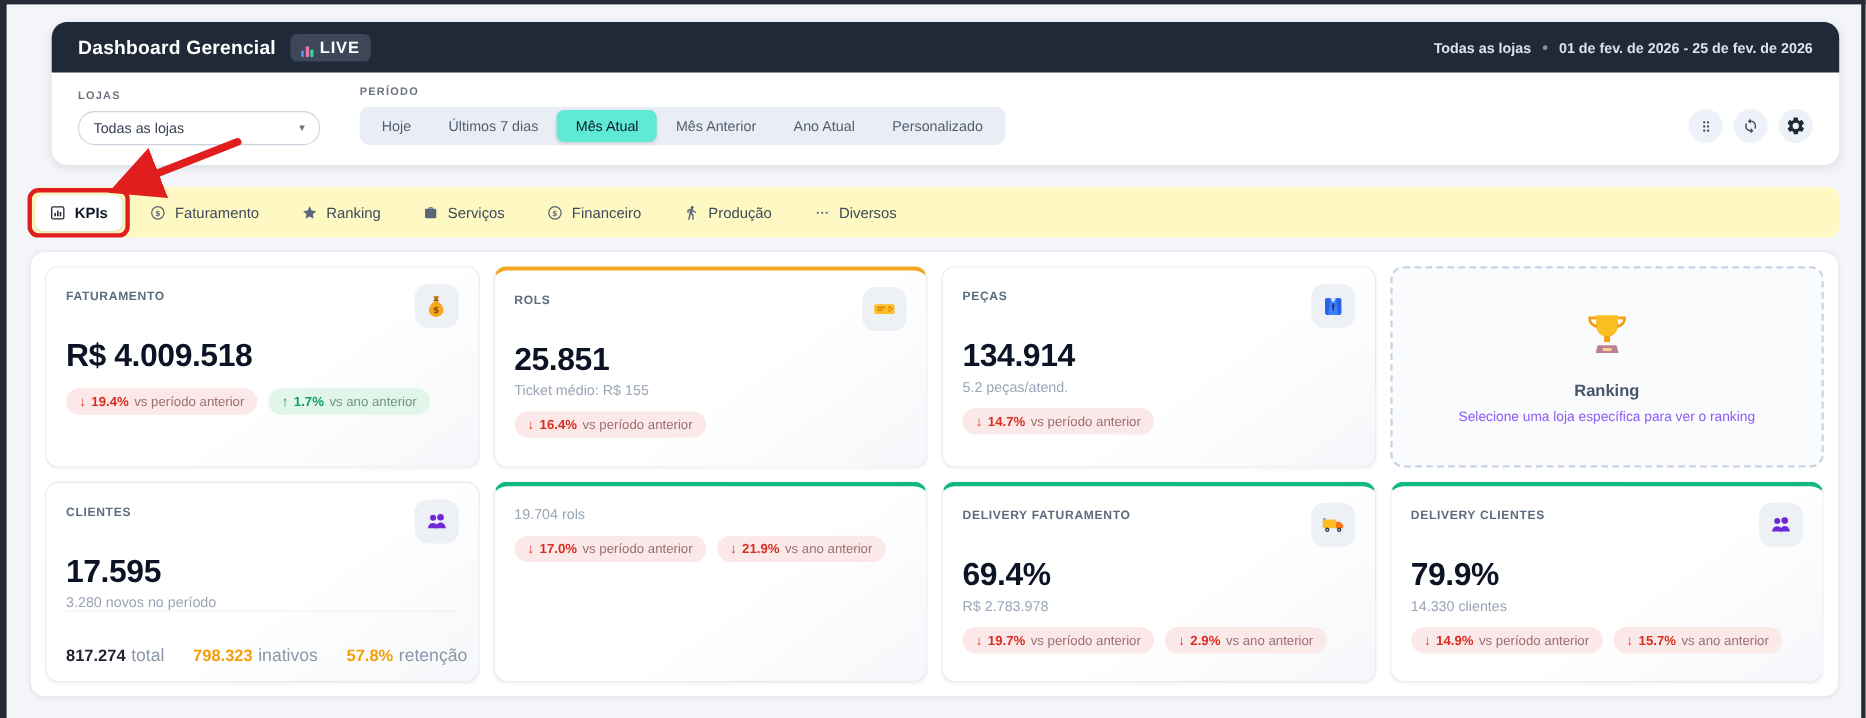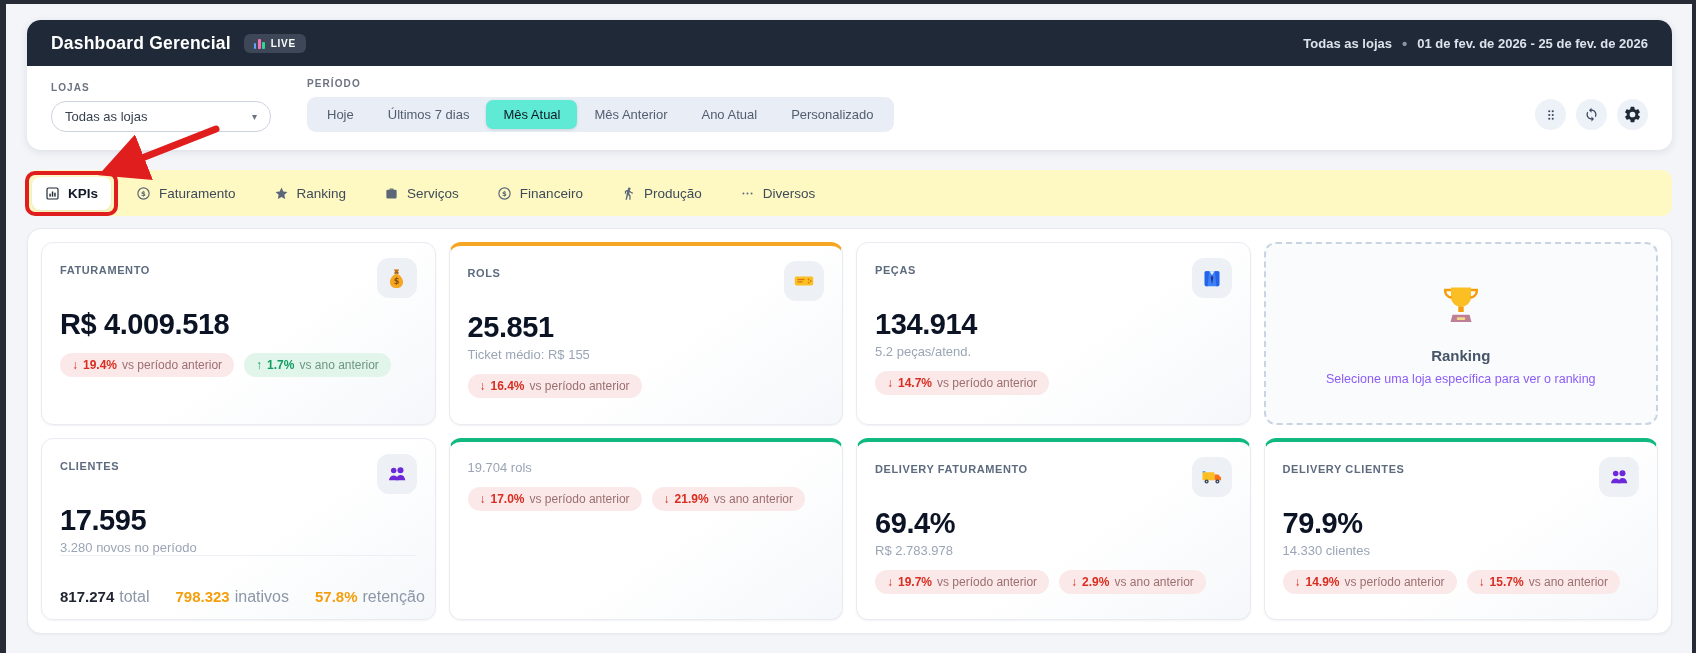--- a/index.html
+++ b/index.html
@@ -8,30 +8,30 @@
     font-family: "Liberation Sans", "DejaVu Sans", sans-serif;
     background:#f3f5f9;
     border-top:4px solid #262b36;
     border-left:6px solid #262b36;
     border-right:4px solid #262b36;
     overflow:hidden;
   }
   .page { position:relative; width:100%; height:100%; padding:16px 20px 0 21px; }
 
   
-  .top-card { background:#fff; border-radius:14px; box-shadow:0 2px 8px rgba(23,32,55,.10); }
+  .top-card { background:#fff; border-radius:14px; box-shadow:0 2px 8px rgba(23,32,55,.10);margin-left:20px; }
   .dark-header {
     background:#1f2937; border-radius:14px 14px 0 0; height:46px;
     display:flex; align-items:center; justify-content:space-between; padding:0 24px;
   }
   .dh-left { display:flex; align-items:center; gap:13px; }
   .app-title { color:#fff; font-size:17.5px; font-weight:700; letter-spacing:.2px; }
   .live-badge {
     background:#3d4757; color:#fff; border-radius:6px; padding:4px 10px;
-    font-size:10px; font-weight:700; letter-spacing:.8px;
+    font-size:15px; font-weight:700; letter-spacing:.8px;
     display:inline-flex; align-items:flex-end; gap:6px;
   }
   .live-bars { display:inline-flex; align-items:flex-end; gap:1.5px; height:10px; }
   .live-bars i { display:block; width:2.6px; border-radius:1px; }
   .live-bars i:nth-child(1){ height:6px;  background:#60a5fa; }
   .live-bars i:nth-child(2){ height:10px; background:#f472b6; }
   .live-bars i:nth-child(3){ height:7px;  background:#34d399; }
   .dh-right { display:flex; align-items:center; gap:10px; color:#dde3ec; font-size:13px; font-weight:600; }
   .dh-sep { color:#8a93a3; font-size:15px; }
 

